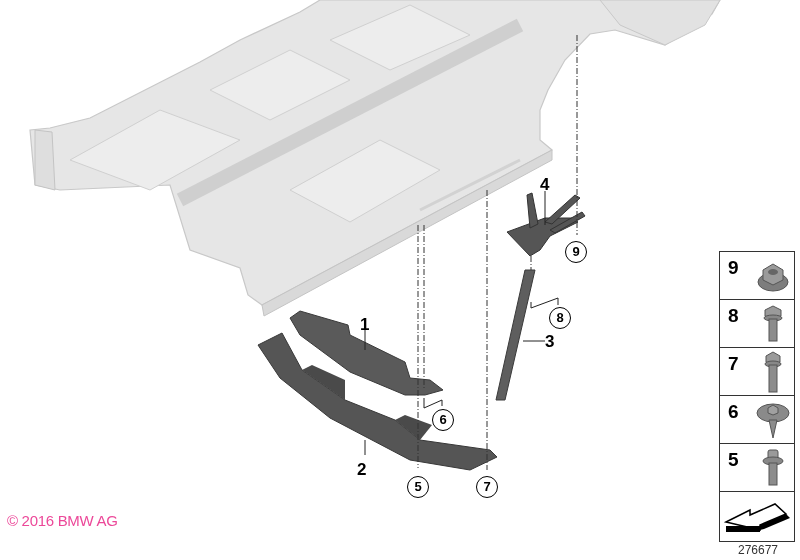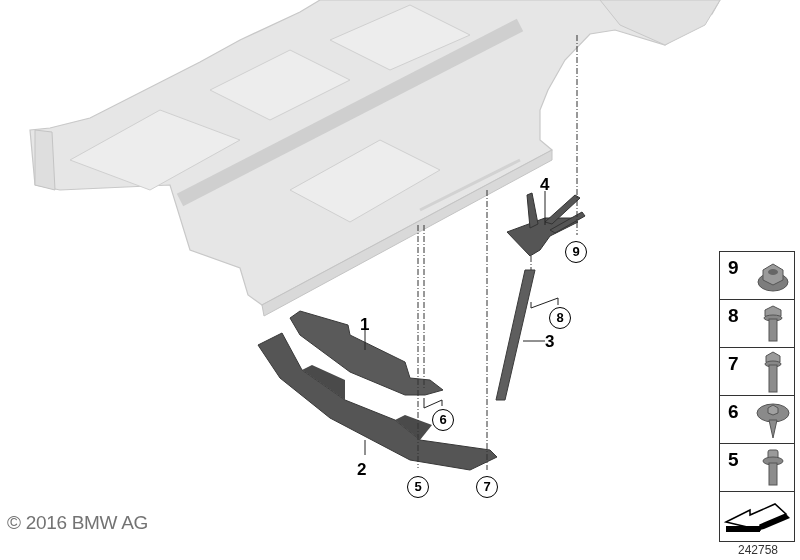--- a/index.html
+++ b/index.html
@@ -4,21 +4,21 @@
 <style>
   html,body{margin:0;padding:0;background:#fff;}
   body{width:800px;height:560px;position:relative;overflow:hidden;font-family:"Liberation Sans",sans-serif;}
   .stage{position:absolute;left:0;top:0;width:800px;height:560px;}
   .callout{position:absolute;font-weight:bold;font-size:17px;color:#000;line-height:1;}
   .circ{position:absolute;width:20px;height:20px;border:1.5px solid #000;border-radius:50%;background:#fff;
         font-weight:bold;font-size:13px;text-align:center;line-height:20px;color:#000;}
   .legend{position:absolute;left:719px;top:251px;width:74px;height:289px;border:1.5px solid #333;background:#fff;}
   .lcell{position:absolute;left:0;width:74px;height:47px;border-bottom:1.5px solid #333;}
   .lnum{position:absolute;left:8px;top:5px;font-weight:bold;font-size:19px;color:#000;}
-  .copyright{position:absolute;left:7px;top:512px;font-size:19px;color:#737373;letter-spacing:-0.3px;}
+  .copyright{position:absolute;left:7px;top:512px;font-size:15px;color:#ec4899;letter-spacing:-0.3px;}
   .diagid{position:absolute;left:738px;top:543px;font-size:12px;color:#333;}
 </style>
 </head>
 <body>
 
 <div class="stage">
   <svg width="800" height="560" viewBox="0 0 800 560" style="position:absolute;left:0;top:0">
 
     <g>
       <path d="M30,130 L50,128 L90,118 L200,62 L240,40 L300,12 L320,0 L720,0 L712,14 L665,45 L615,30 L590,34 L565,60 L548,90 L540,110 L540,140 L552,150 L262,305 L248,295 L240,268 L190,250 L170,185 L60,190 L35,185 Z" fill="#e6e6e6" stroke="#c8c8c8" stroke-width="1.2"></path>
@@ -121,14 +121,14 @@
     <div class="lcell" style="top:240px;border-bottom:none">
       <svg width="74" height="47" style="position:absolute;left:0;top:0">
         <polygon points="6,30 30,18 30,23 55,12 66,22 40,33 40,38" fill="#fff" stroke="#000" stroke-width="1.5"></polygon>
         <polygon points="66,22 70,26 44,37 40,38 40,33" fill="#000"></polygon>
         <rect x="6" y="34" width="34" height="6" fill="#000"></rect>
       </svg>
     </div>
   </div>
 
   <div class="copyright">© 2016 BMW AG</div>
-  <div class="diagid">242758</div>
+  <div class="diagid">276677</div>
 </div>
 
 </body></html>

